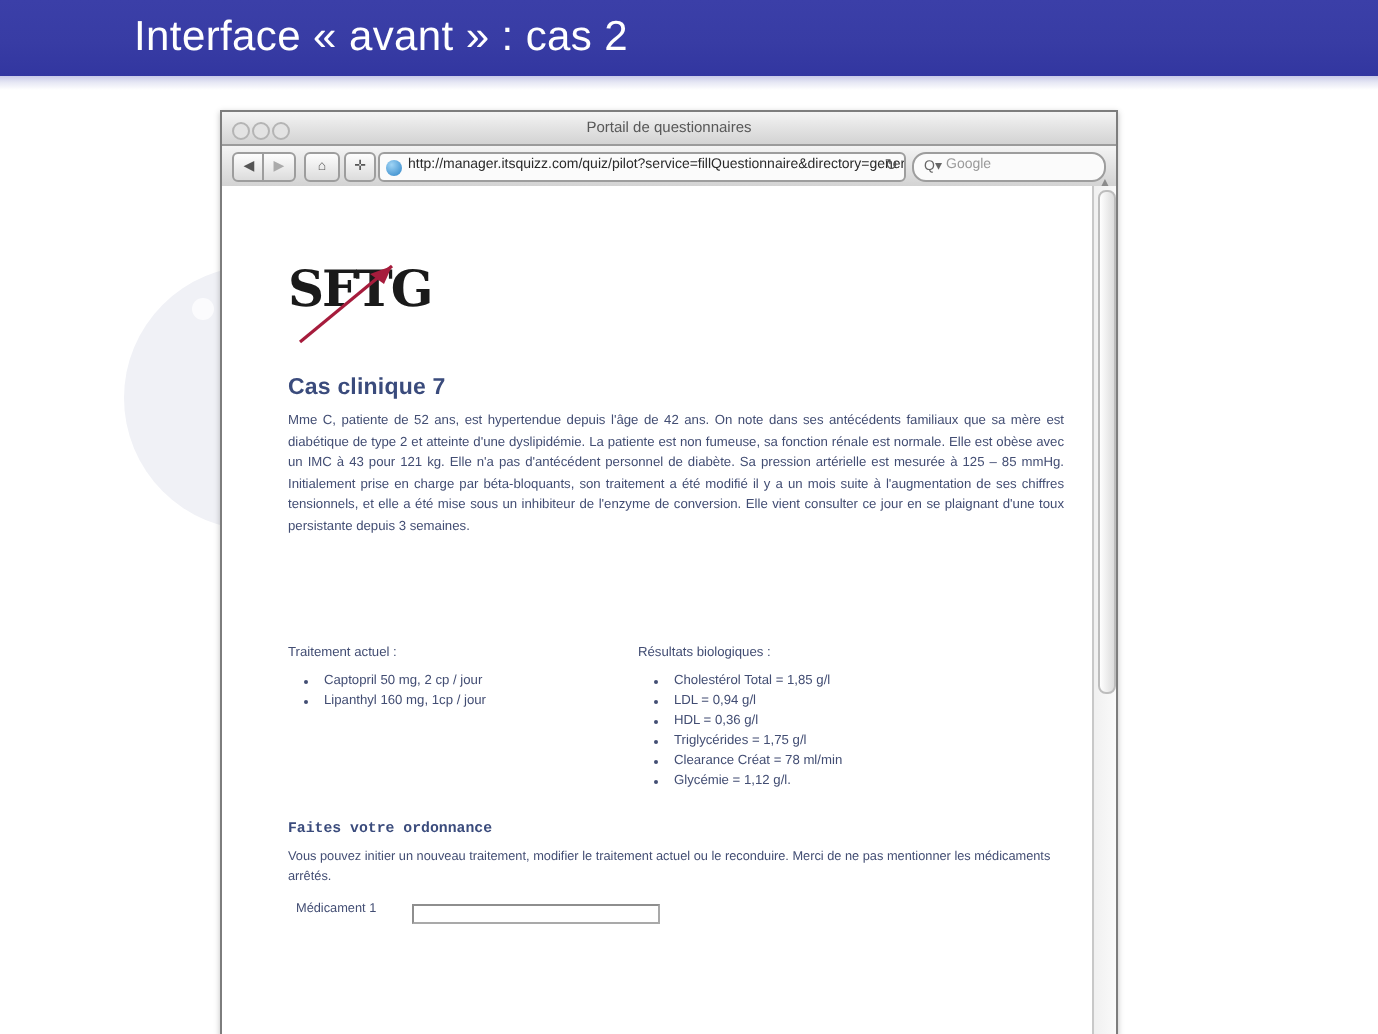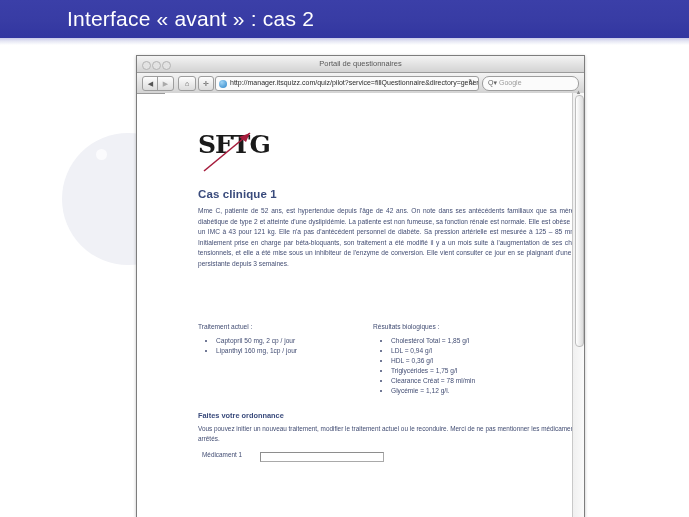--- a/index.html
+++ b/index.html
@@ -46,21 +46,21 @@
   }
   #titleglow {
     position: absolute; left: 0; top: 38px;
     width: 689px; height: 7px;
     background: linear-gradient(to bottom, #c7c9e8 0%, #e6e7f4 45%, #ffffff 100%);
   }
 
   
   #browser {
     position: absolute;
-    left: 136px; top: 55px;
+    left: 110px; top: 55px;
     width: 447px; height: 462px;
     background: #ffffff;
     border: 1px solid #7d7d7d;
     border-bottom: none;
     box-shadow: 0 1px 3px rgba(0,0,0,0.25);
     overflow: hidden;
   }
 
   
   .chrome {
@@ -154,21 +154,20 @@
     font-size: 7px; color: #9a9a9a;
   }
 
   
   #viewport {
     position: absolute;
     left: 0; top: 37px;
     width: 447px; height: 370px;
     background: #d946ef;
     overflow: hidden;
-    margin-left: 28px;
   }
   #page {
     position: absolute;
     left: 0; top: 0;
     width: 435px; height: 425px;
     background: #ffffff;
   }
 
   
   #scrollbar {
@@ -254,20 +253,21 @@
   ul.bullets.left  { left: 40px;  top: 243px; }
   ul.bullets.right { left: 215px; top: 243px; }
 
   h2.rx-title {
     position: absolute;
     left: 33px; top: 318px;
     margin: 0;
     font-size: 7.4px;
     font-weight: 700;
     color: #3a4b7c;
+    font-family: Liberation Mono, monospace;
   }
   p.rx-instructions {
     position: absolute;
     left: 33px; top: 331px;
     width: 400px;
     margin: 0;
     font-size: 6.4px;
     line-height: 9.5px;
     color: #424d73;
   }
@@ -352,21 +352,21 @@
       <div id="page">
 
         <div id="logo">
           <span class="word">SFTG</span>
           <svg width="72" height="48" viewBox="0 0 72 48">
             <path d="M6 45 L52 7" stroke="#a61c3c" stroke-width="1.6" fill="none"></path>
             <path d="M52 7 L41 11 L48 16 Z" fill="#a61c3c"></path>
           </svg>
         </div>
 
-        <h1 class="case-title">Cas clinique 1</h1>
+        <h1 class="case-title">Cas clinique 7</h1>
 
         <p class="case-body">Mme C, patiente de 52 ans, est hypertendue depuis l'âge de 42 ans. On note dans ses antécédents familiaux que sa mère est diabétique de type 2 et atteinte d'une dyslipidémie. La patiente est non fumeuse, sa fonction rénale est normale. Elle est obèse avec un IMC à 43 pour 121 kg. Elle n'a pas d'antécédent personnel de diabète. Sa pression artérielle est mesurée à 125 – 85 mmHg. Initialement prise en charge par béta-bloquants, son traitement a été modifié il y a un mois suite à l'augmentation de ses chiffres tensionnels, et elle a été mise sous un inhibiteur de l'enzyme de conversion. Elle vient consulter ce jour en se plaignant d'une toux persistante depuis 3 semaines.</p>
 
         <div class="col-head left">Traitement actuel :</div>
         <ul class="bullets left">
           <li>Captopril 50 mg, 2 cp / jour</li>
           <li>Lipanthyl 160 mg, 1cp / jour</li>
         </ul>
 
         <div class="col-head right">Résultats biologiques :</div>

